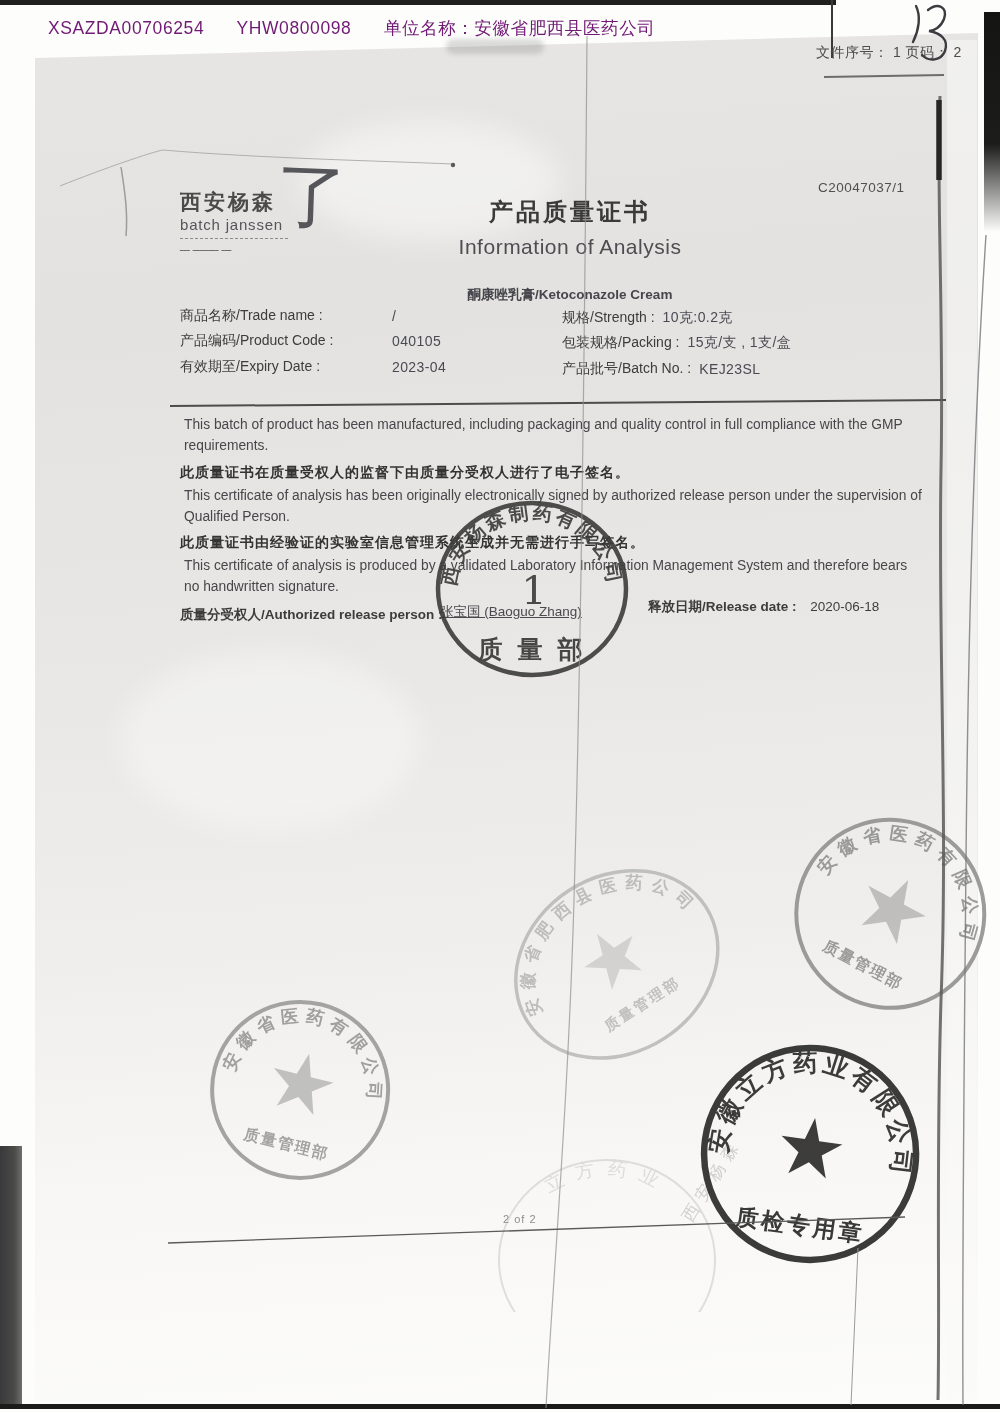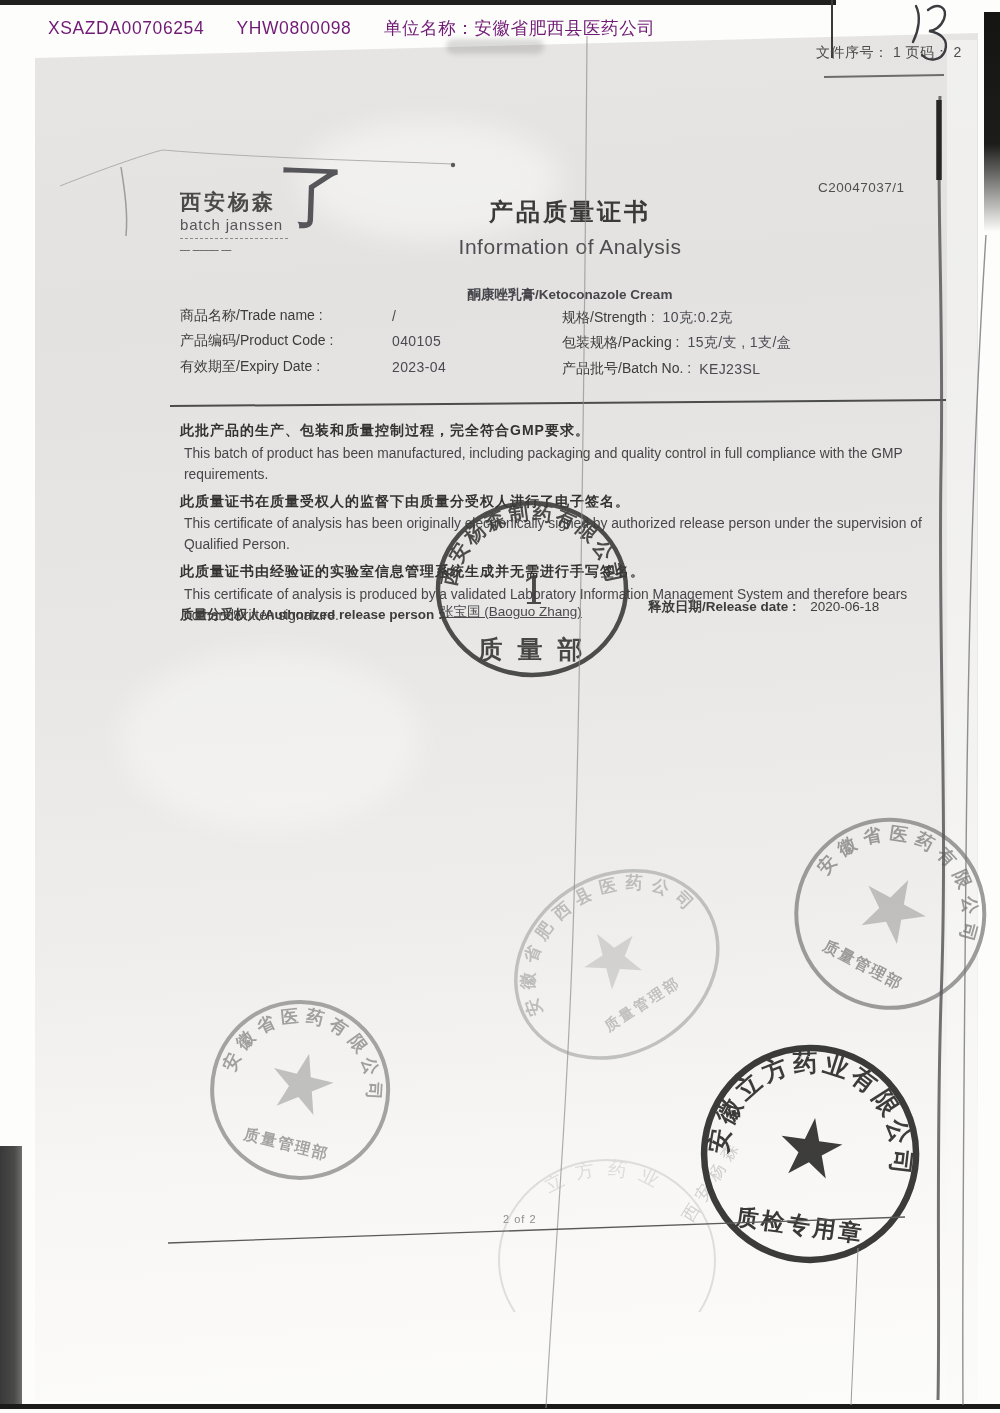--- a/index.html
+++ b/index.html
@@ -137,21 +137,20 @@
       <span class="val">15克/支 , 1支/盒</span>
     </div>
     <div class="frow">
       <span class="lab">产品批号/Batch No. :</span>
       <span class="val">KEJ23SL</span>
     </div>
   </div>
   <div class="hr"></div>
 
   <div class="paras">
-    <p class="zh">此批产品的生产、包装和质量控制过程，完全符合GMP要求。</p>
     <p class="en">This batch of product has been manufactured, including packaging and quality control in full compliance with the GMP requirements.</p>
     <p class="zh">此质量证书在质量受权人的监督下由质量分受权人进行了电子签名。</p>
     <p class="en">This certificate of analysis has been originally electronically signed by authorized release person under the supervision of Qualified Person.</p>
     <p class="zh">此质量证书由经验证的实验室信息管理系统生成并无需进行手写签名。</p>
     <p class="en">This certificate of analysis is produced by a validated Laboratory Information Management System and therefore bears no handwritten signature.</p>
   </div>
 
   <div class="rel-label">质量分受权人/Authorized release person :</div>
   <div class="rel-name">张宝国 (Baoguo Zhang)</div>
   <div class="rel-date">

